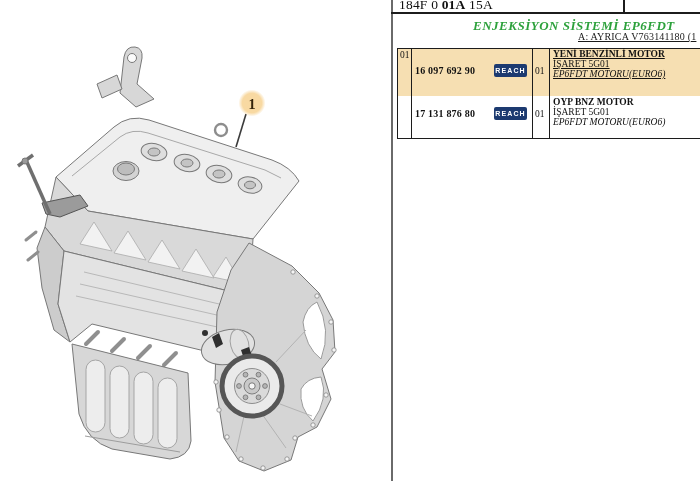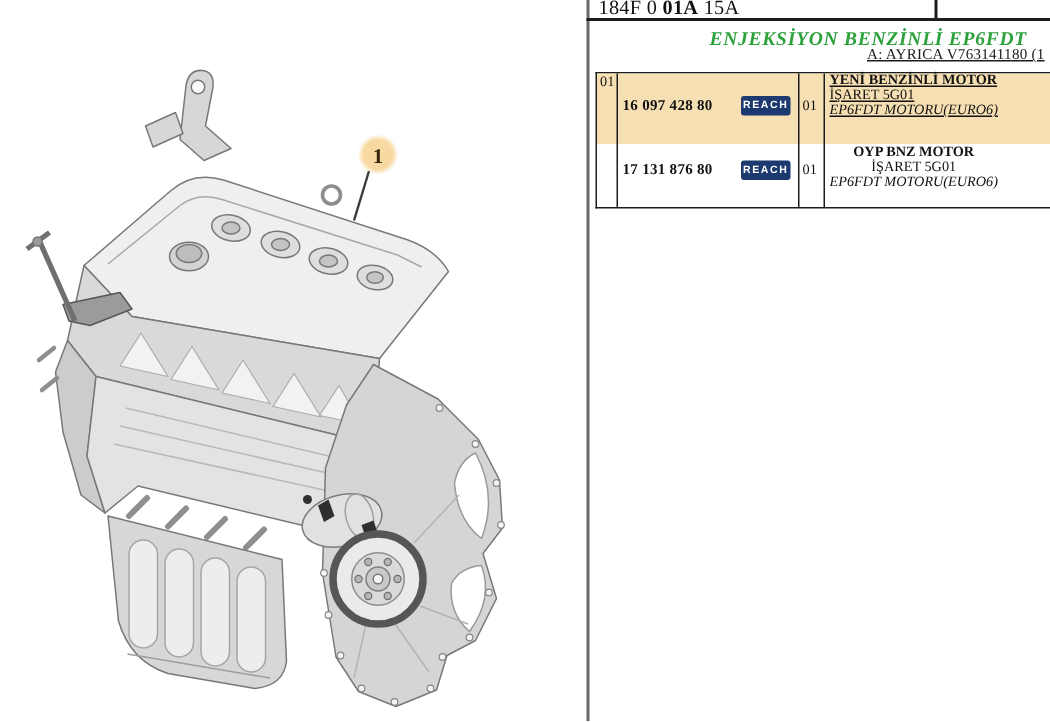--- a/index.html
+++ b/index.html
@@ -43,21 +43,21 @@
     background:#1C3A70; border-radius:2px; color:#fff;
     font-family:"Liberation Sans", sans-serif; font-weight:bold; font-size:7px;
     letter-spacing:1.1px; text-align:center; line-height:13px; cursor:pointer;
   }
   .desc { left:155px; font-size:9.5px; line-height:10px; }
   .desc .l1 { font-weight:bold; }
   .desc .l3 { font-style:italic; }
   
   .r1 .ref { top:0.5px; } .r1 .pn { top:16px; } .r1 .reach { top:14.5px; } .r1 .qty { top:17px; } .r1 .desc { top:0;text-decoration:underline; }
   
-  .r2 .pn { top:12px; } .r2 .reach { top:10.5px; } .r2 .qty { top:12.5px; } .r2 .desc { top:1px;text-align:center; }
+  .r2 .pn { top:12px; } .r2 .reach { top:10.5px; } .r2 .qty { top:12.5px; } .r2 .desc { top:1px; }
   
   .engine-svg { position:absolute; left:0; top:0; }
 </style>
 </head>
 <body>
 
 <div class="screen">
 
   <svg class="engine-svg" width="391" height="481" viewBox="0 0 391 481">
     <defs>
@@ -198,31 +198,31 @@
       <text x="252" y="108.5" text-anchor="middle" font-family="Liberation Serif, serif" font-size="14" font-weight="bold" fill="#33230a">1</text>
     </g>
   </svg>
 
   <div class="v-divider"></div>
   <div class="hdr-cell-sep"></div>
   <div class="hdr-rule"></div>
 
   <div class="page-code"><span>184F 0 </span><span class="bold">01A</span><span> 15A</span></div>
 
-  <div class="section-title">ENJEKSİYON BENZİNLİ EP6FDT</div>
+  <div class="section-title">ENJEKSİYON SİSTEMİ EP6FDT</div>
   <div class="section-note">A: AYRICA V763141180 (1</div>
 
   <div class="ptable">
     <div class="colline cl1"></div>
     <div class="colline cl2"></div>
     <div class="colline cl3"></div>
 
     <div class="prow r1">
       <span class="cell ref">01</span>
-      <span class="cell pn">16 097 428 80</span>
+      <span class="cell pn">16 097 692 90</span>
       <span class="reach">REACH</span>
       <span class="cell qty">01</span>
       <span class="cell desc">
         <span class="l1" style="display:block;">YENİ BENZİNLİ MOTOR</span>
         <span class="l2" style="display:block;">İŞARET 5G01</span>
         <span class="l3" style="display:block;">EP6FDT MOTORU(EURO6)</span>
       </span>
     </div>
 
     <div class="prow r2">

